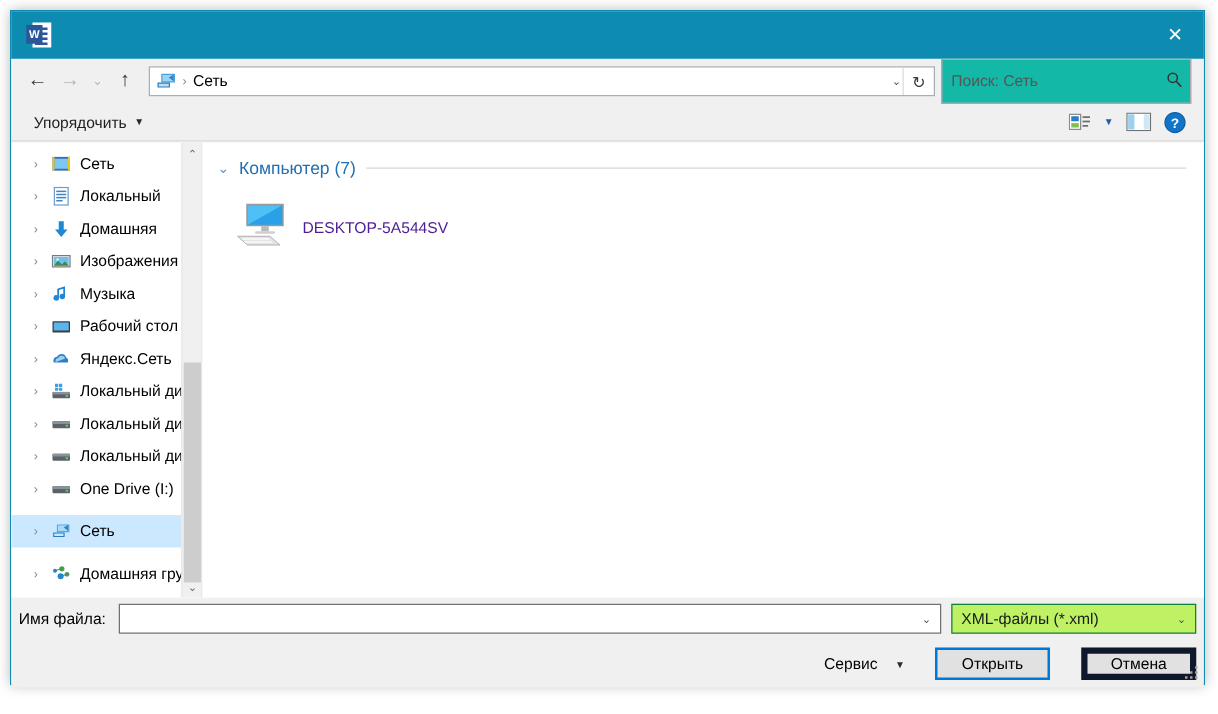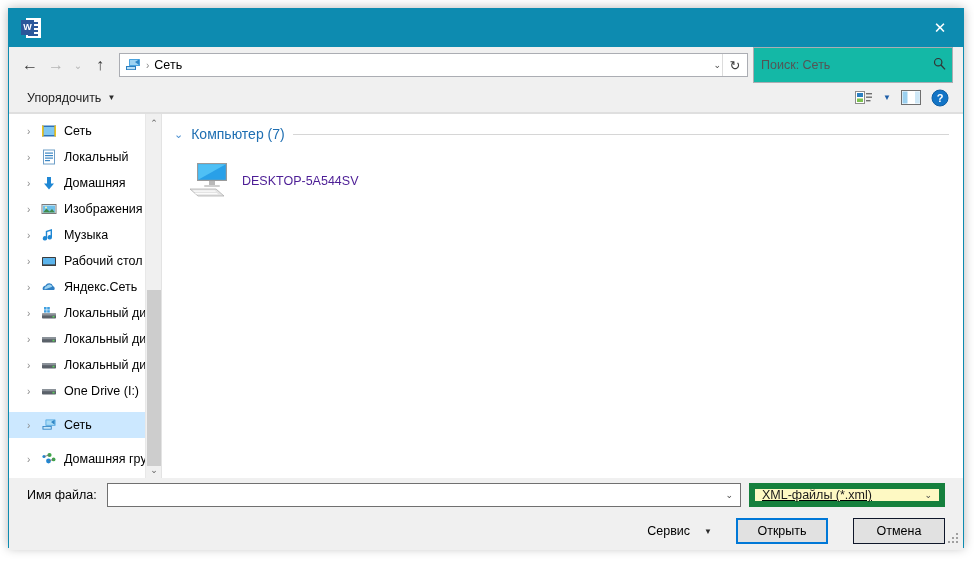--- a/index.html
+++ b/index.html
@@ -339,21 +339,21 @@
     cursor: pointer;
   }
   .gi-label {
     font-size: 12.5px;
     color: #4c1d95;
   }
 
   
   .footer {
     background: #f0f0f0;
-    padding: 0 18px;
+    padding: 0 6px;
     box-sizing: border-box;
   }
   .footer-row {
     display: flex;
     align-items: center;
     height: 34px;
   }
   .fn-label {
     font-size: 12.5px;
     color: #000;
@@ -383,29 +383,28 @@
     position: absolute;
     right: 7px;
     font-size: 9px;
     color: #4a4a4a;
     pointer-events: none;
   }
   .type-combo {
     width: 196px;
     height: 24px;
     margin-left: 8px;
-    background: #fef9c3;
-    border: 6px solid #15803d;
+    background: #bef264;
+    border: 1px solid #15803d;
     box-sizing: border-box;
     display: flex;
     align-items: center;
     position: relative;
     flex: none;
     cursor: pointer;
-    text-decoration: underline;
   }
   .type-text {
     font-size: 12.5px;
     color: #1a1a1a;
     padding-left: 7px;
   }
 
   .footer-row2 {
     display: flex;
     align-items: center;
@@ -424,21 +423,21 @@
     margin-right: 14px;
   }
   .tools-caret { font-size: 8px; color: #2b2b2b; }
   .btn {
     width: 92px;
     height: 26px;
     font-family: "Liberation Sans", sans-serif;
     font-size: 12.5px;
     color: #000;
     background: #e1e1e1;
-    border: 1px solid #0f172a;
+    border: 5px solid #0f172a;
     box-sizing: border-box;
     cursor: pointer;
     display: flex;
     align-items: center;
     justify-content: center;
   }
   .btn.primary {
     border: 2px solid #0078d7;
     background: #e1e1e1;
     margin-right: 25px;

